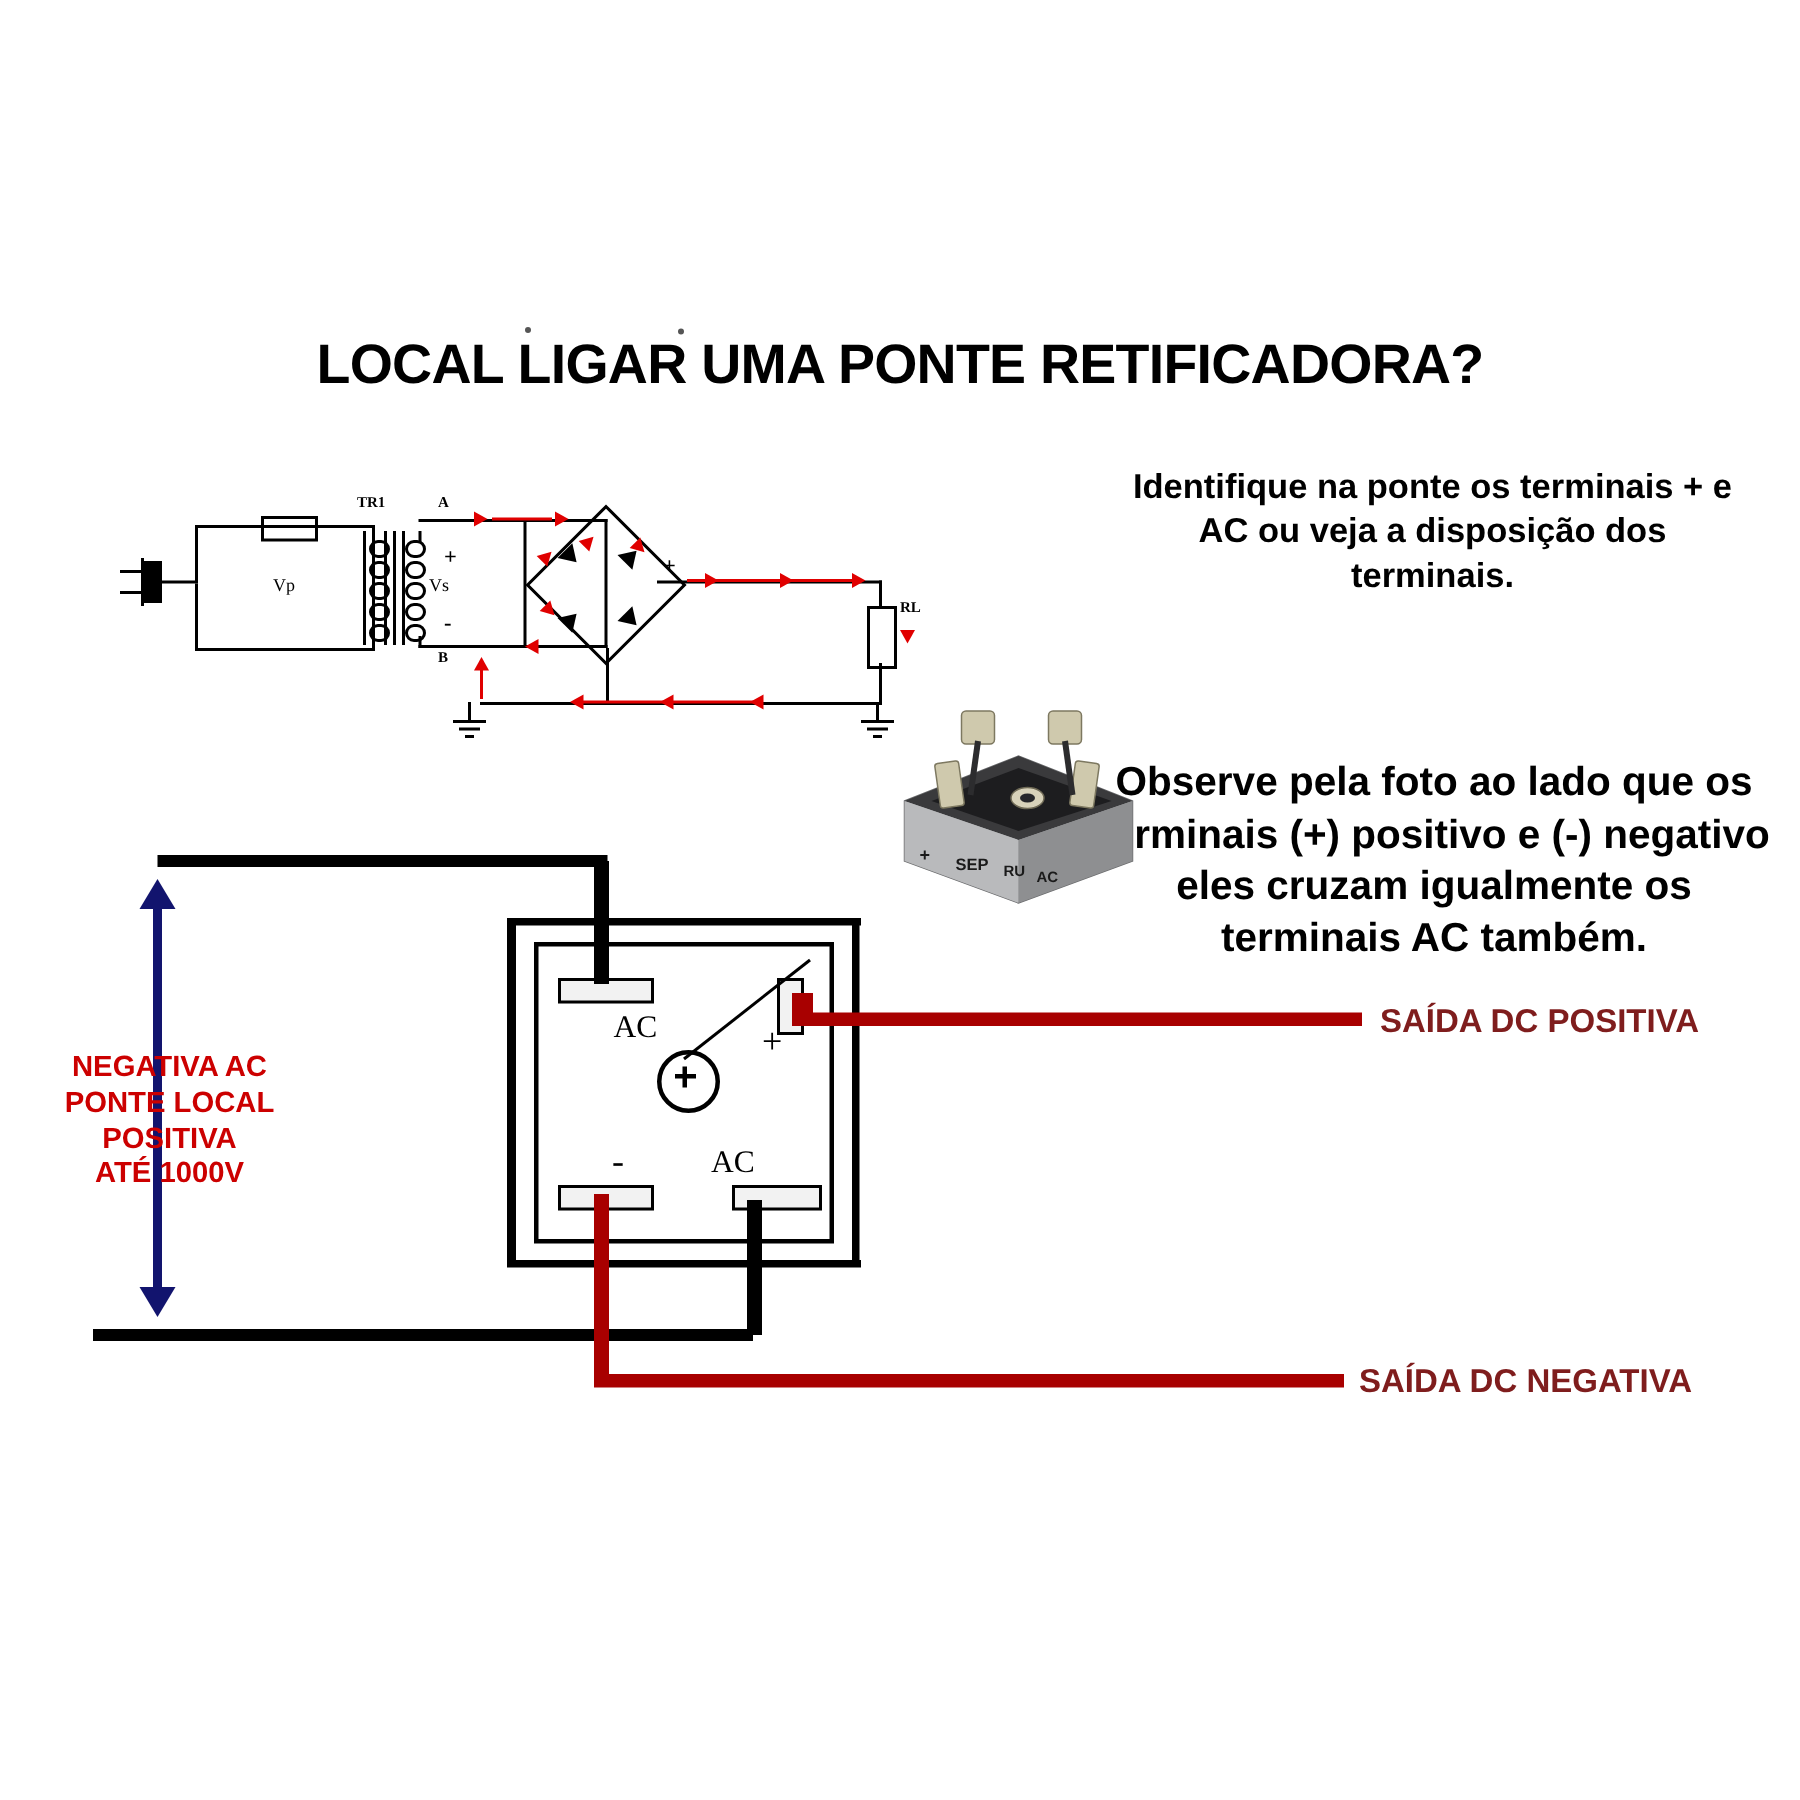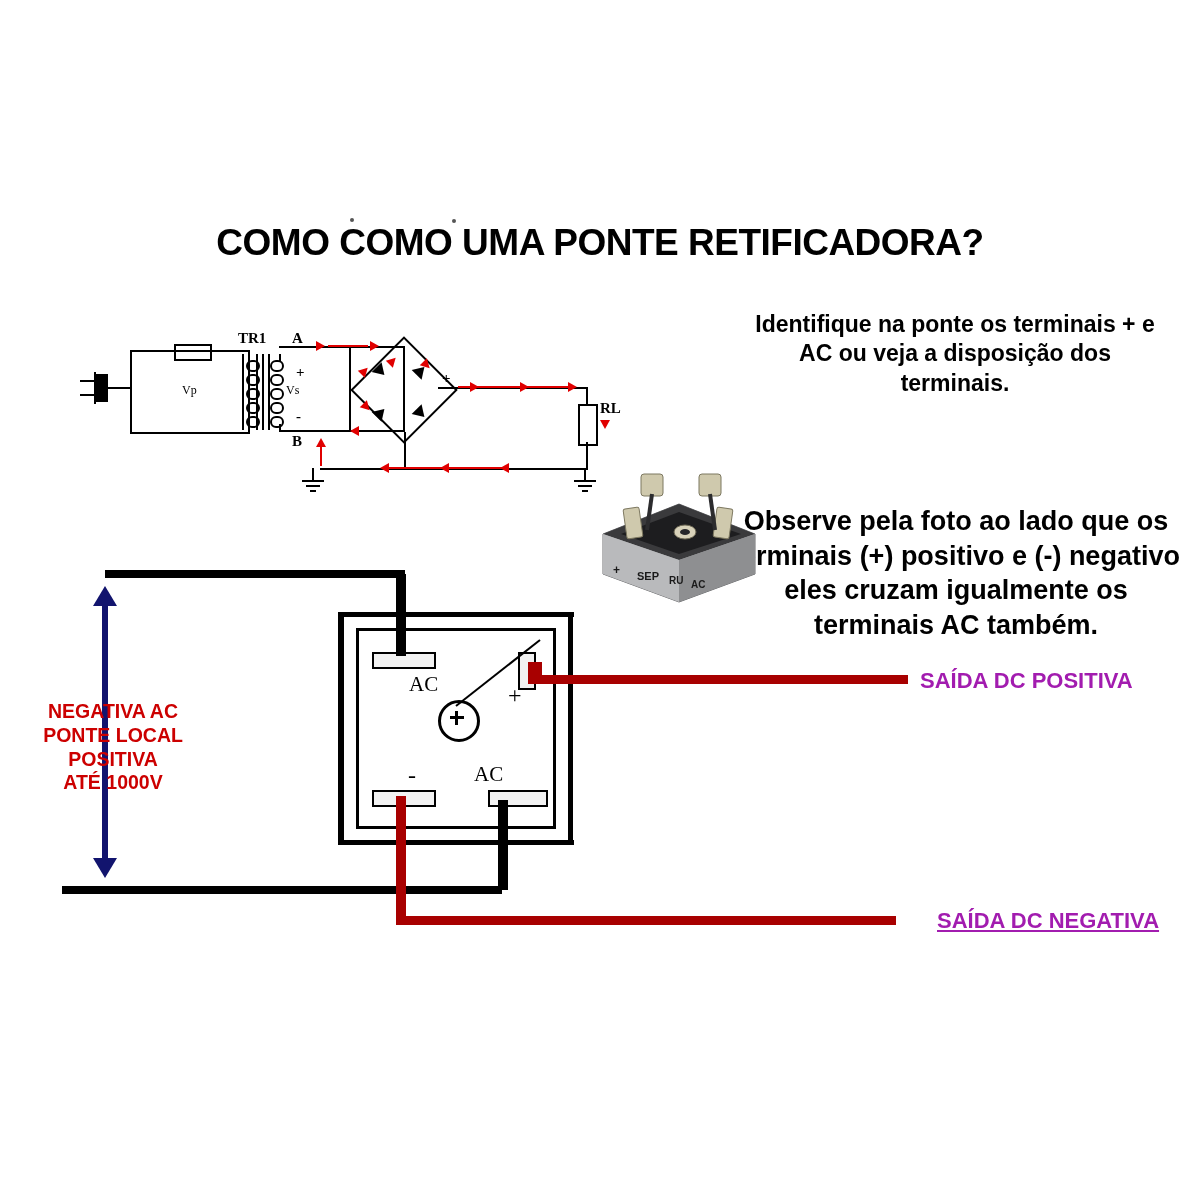--- a/index.html
+++ b/index.html
@@ -61,21 +61,21 @@
   }
   .lbl {
     position: absolute;
     font-family: "Liberation Serif", serif;
     font-size: 12px;
     color: #000;
   }
   .lbl-b {
     position: absolute;
     font-family: "Liberation Serif", serif;
-    font-size: 15px;
+    font-size: 10px;
     font-weight: bold;
     color: #000;
   }
 
   
   .arr-r, .arr-l, .arr-u, .arr-d {
     position: absolute;
     width: 0; height: 0;
   }
   .arr-r { border-left: 9px solid #e00000; border-top: 5px solid transparent; border-bottom: 5px solid transparent; }
@@ -101,25 +101,25 @@
     top: 468px;
     width: 168px;
     height: 140px;
   }
 
   
   .outlabel {
     position: absolute;
     font-weight: bold;
     font-size: 22px;
-    color: #a21caf;
+    color: #7f1d1d;
     white-space: nowrap;
   }
   #dc-pos-label { left: 920px; top: 668px; }
-  #dc-neg-label { left: 937px; top: 908px; text-decoration: underline; }
+  #dc-neg-label { left: 906px; top: 908px; }
 
   
   #entrada {
     position: absolute;
     left: 28px;
     top: 700px;
     width: 170px;
     text-align: center;
     color: #cc0000;
     font-weight: bold;
@@ -157,21 +157,21 @@
 </head>
 <body>
 
 <div id="page">
 
   <div class="title-specks">
     <div class="speck" style="left:10px;top:0;"></div>
     <div class="speck" style="left:112px;top:1px;"></div>
   </div>
 
-  <div class="title">COMO COMO UMA PONTE RETIFICADORA?</div>
+  <div class="title">LOCAL LIGAR UMA PONTE RETIFICADORA?</div>
 
   <div class="schem">
 
     <div class="ln" style="left:10px; top:60px; width:14px; height:2px;"></div>
     <div class="ln" style="left:10px; top:74px; width:14px; height:2px;"></div>
     <div class="ln" style="left:24px; top:52px; width:2px; height:32px;"></div>
     <div class="ln" style="left:26px; top:54px; width:12px; height:28px; background:#000;"></div>
     <div class="ln" style="left:38px; top:67px; width:22px; height:2px;"></div>
 
     <div class="ln" style="left:60px; top:30px; width:2px; height:39px;"></div>

